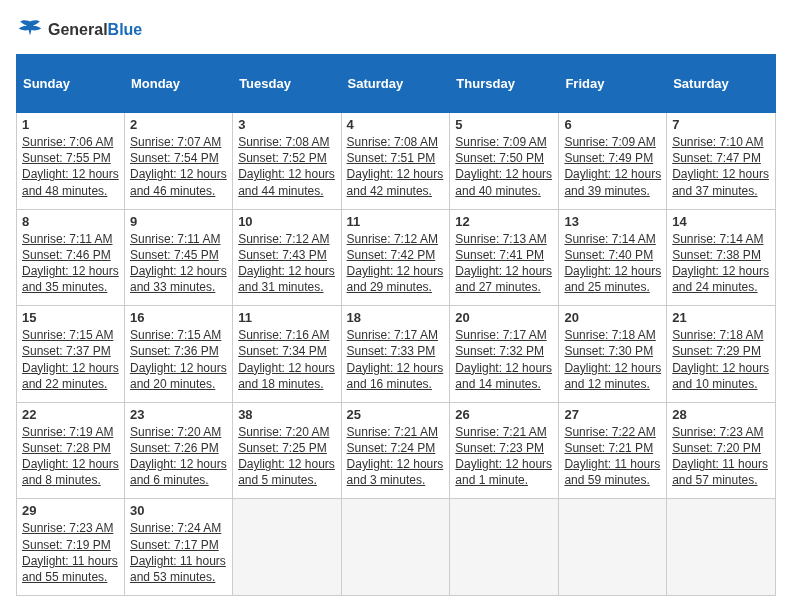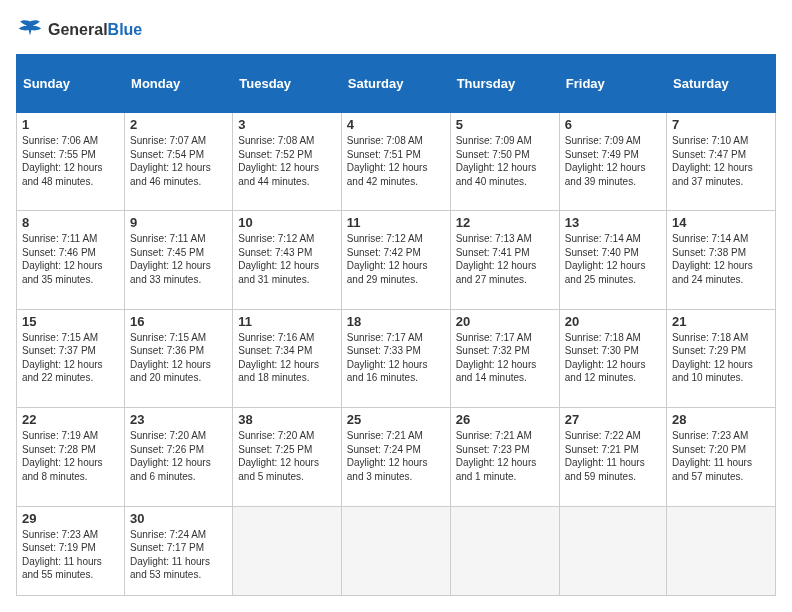--- a/index.html
+++ b/index.html
@@ -72,23 +72,24 @@
     .calendar td.empty {
       background: #f5f5f5;
     }
     .day-num {
       font-size: 13px;
       font-weight: bold;
       color: #333;
       margin-bottom: 2px;
     }
     .day-info {
-      font-size: 10px;
+      font-size: 12px;
       line-height: 1.35;
       color: #333;
+      text-decoration: underline;
     }
     .last-row td {
       height: 70px;
       margin-left: 12px;
     }
   </style>
 </head>
 <body>
 
 <div class="page">

